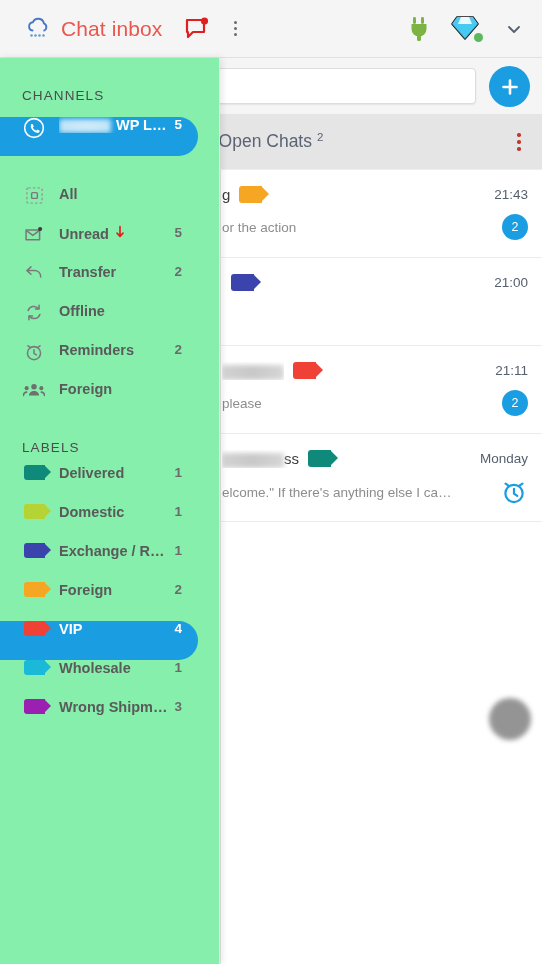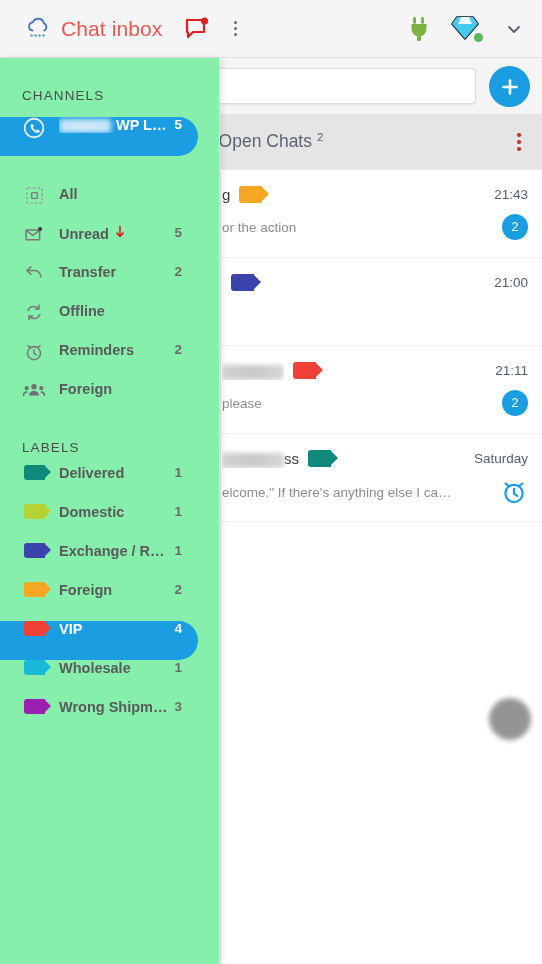--- a/index.html
+++ b/index.html
@@ -297,21 +297,21 @@
           </div>
           <div class="cr-bot">
             <span class="cr-preview">please</span>
             <span class="cr-badge">2</span>
           </div>
         </div>
         <div class="chat-row">
           <div class="cr-top">
             <span class="cr-name"><span class="blur-name" style="width:62px"></span><span>ss</span></span>
             <span class="tagchip" style="background:#0f8a7a;color:#0f8a7a"></span>
-            <span class="cr-time">Saturday</span>
+            <span class="cr-time">Monday</span>
           </div>
           <div class="cr-bot">
             <span class="cr-preview">elcome." If there's anything else I ca…</span>
             <span class="cr-alarm"><svg width="28" height="28" viewBox="0 0 24 24">
                 <circle cx="12" cy="13.2" r="7.4" fill="none" stroke="#1b9de2" stroke-width="1.9"></circle>
                 <path d="M12 9.2v4.2l2.8 1.9" fill="none" stroke="#1b9de2" stroke-width="1.9" stroke-linecap="round"></path>
                 <path d="M4.8 4.8L7.6 6.8M19.2 4.8L16.4 6.8" stroke="#1b9de2" stroke-width="1.9" stroke-linecap="round"></path>
               </svg></span>
           </div>
         </div>

